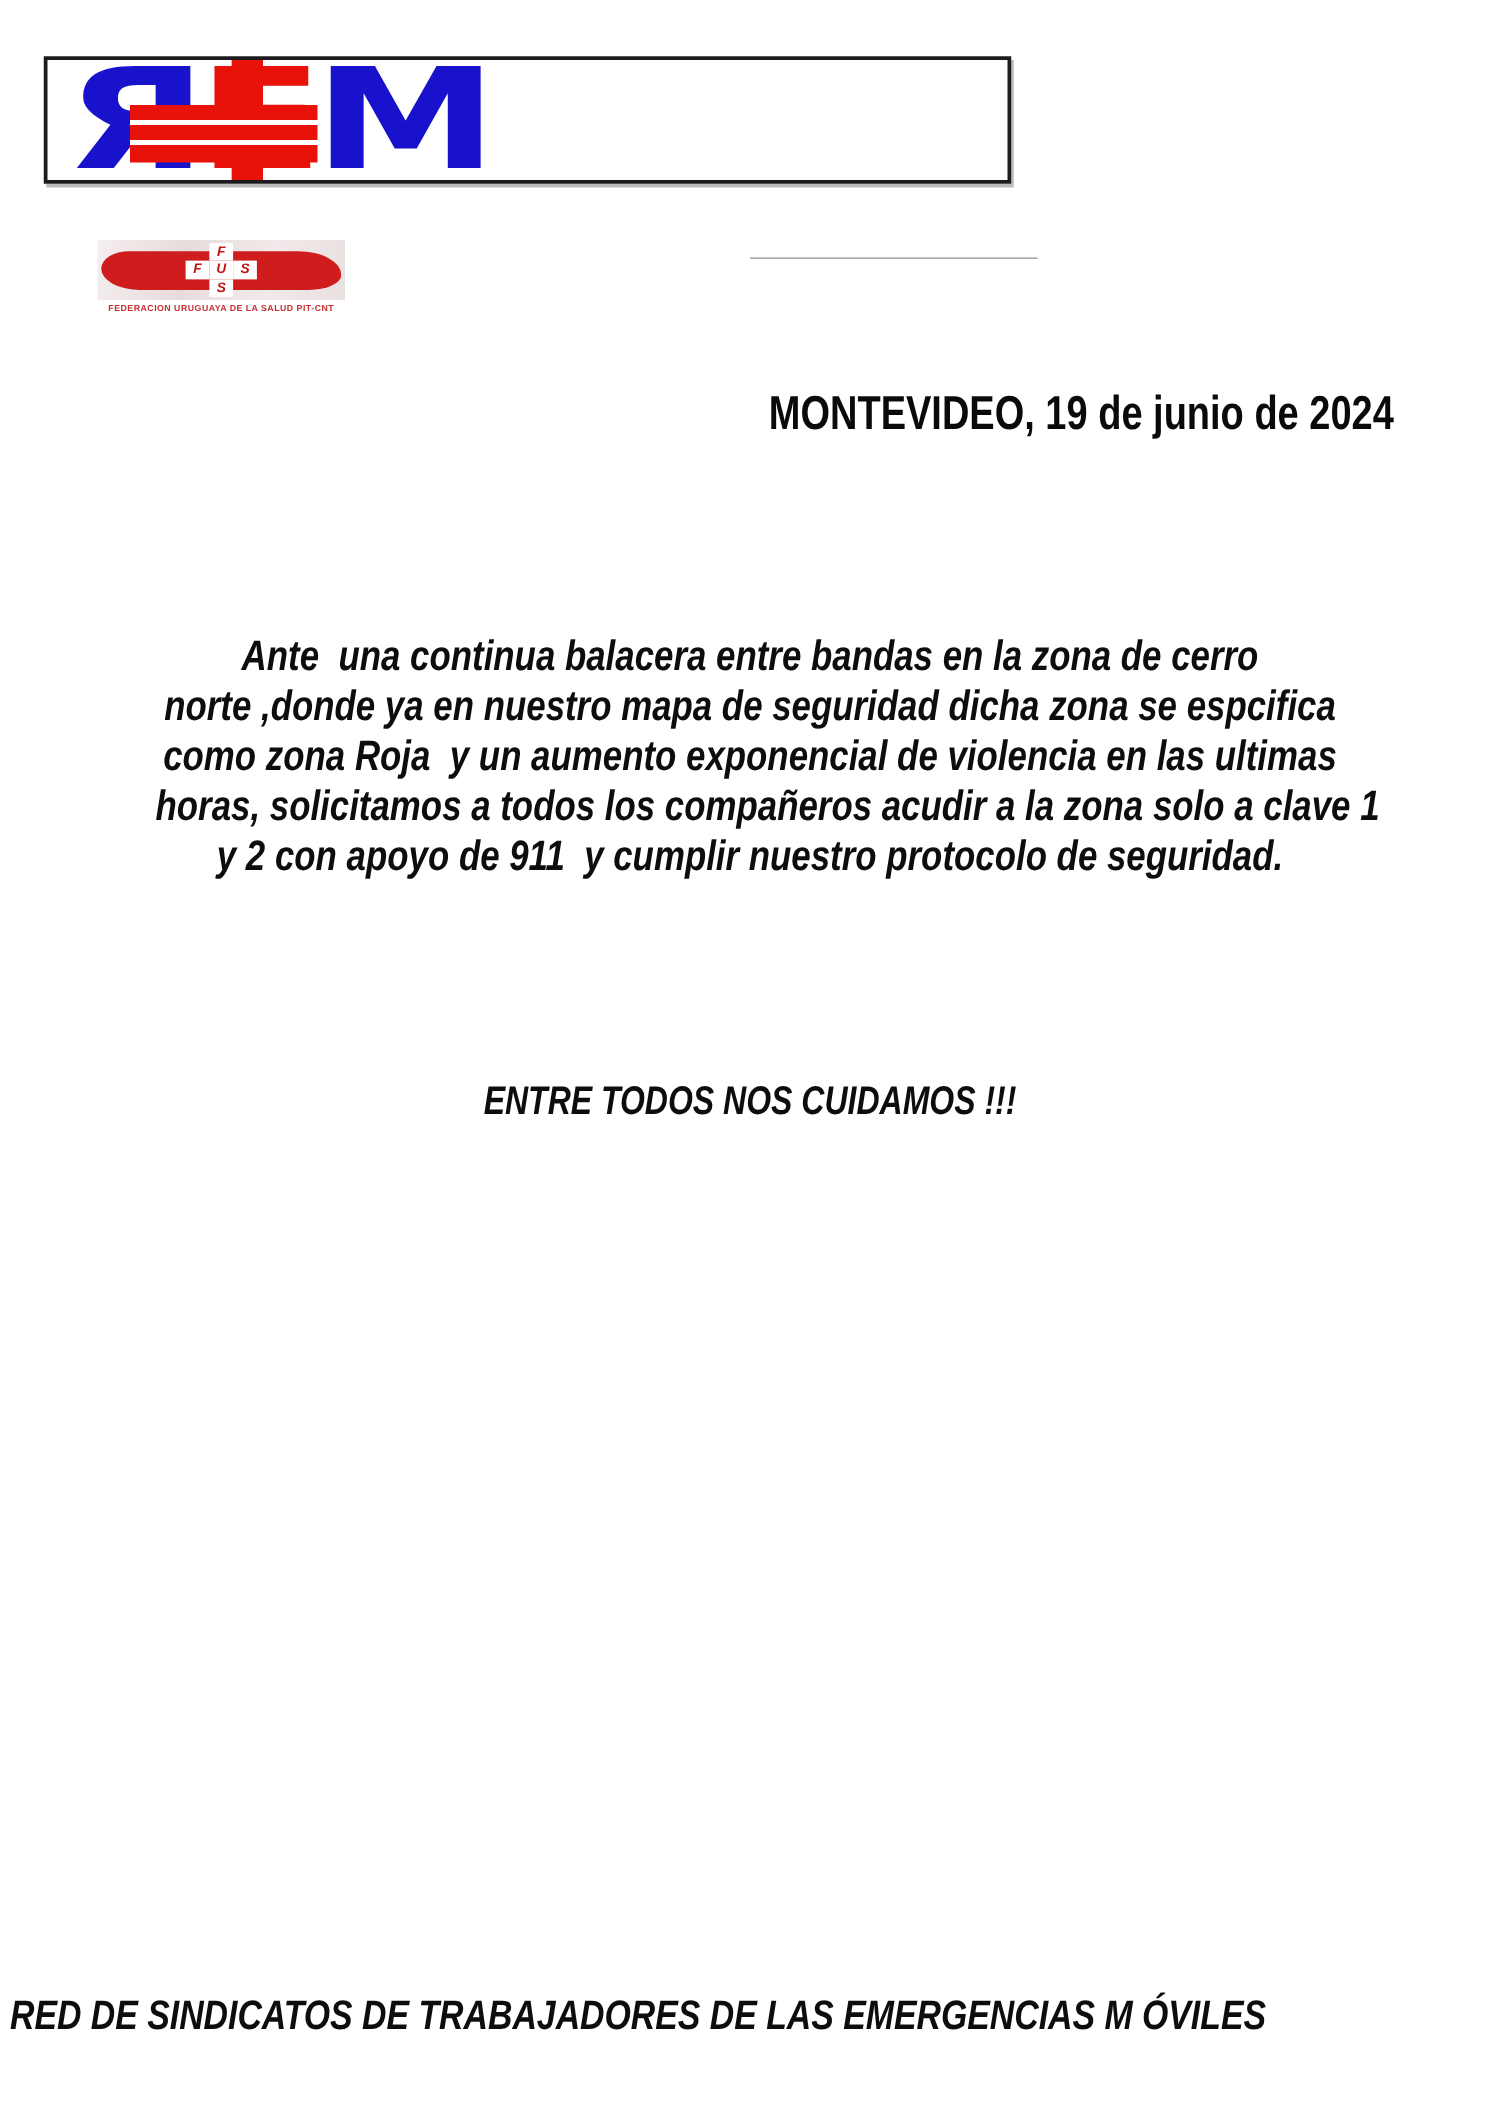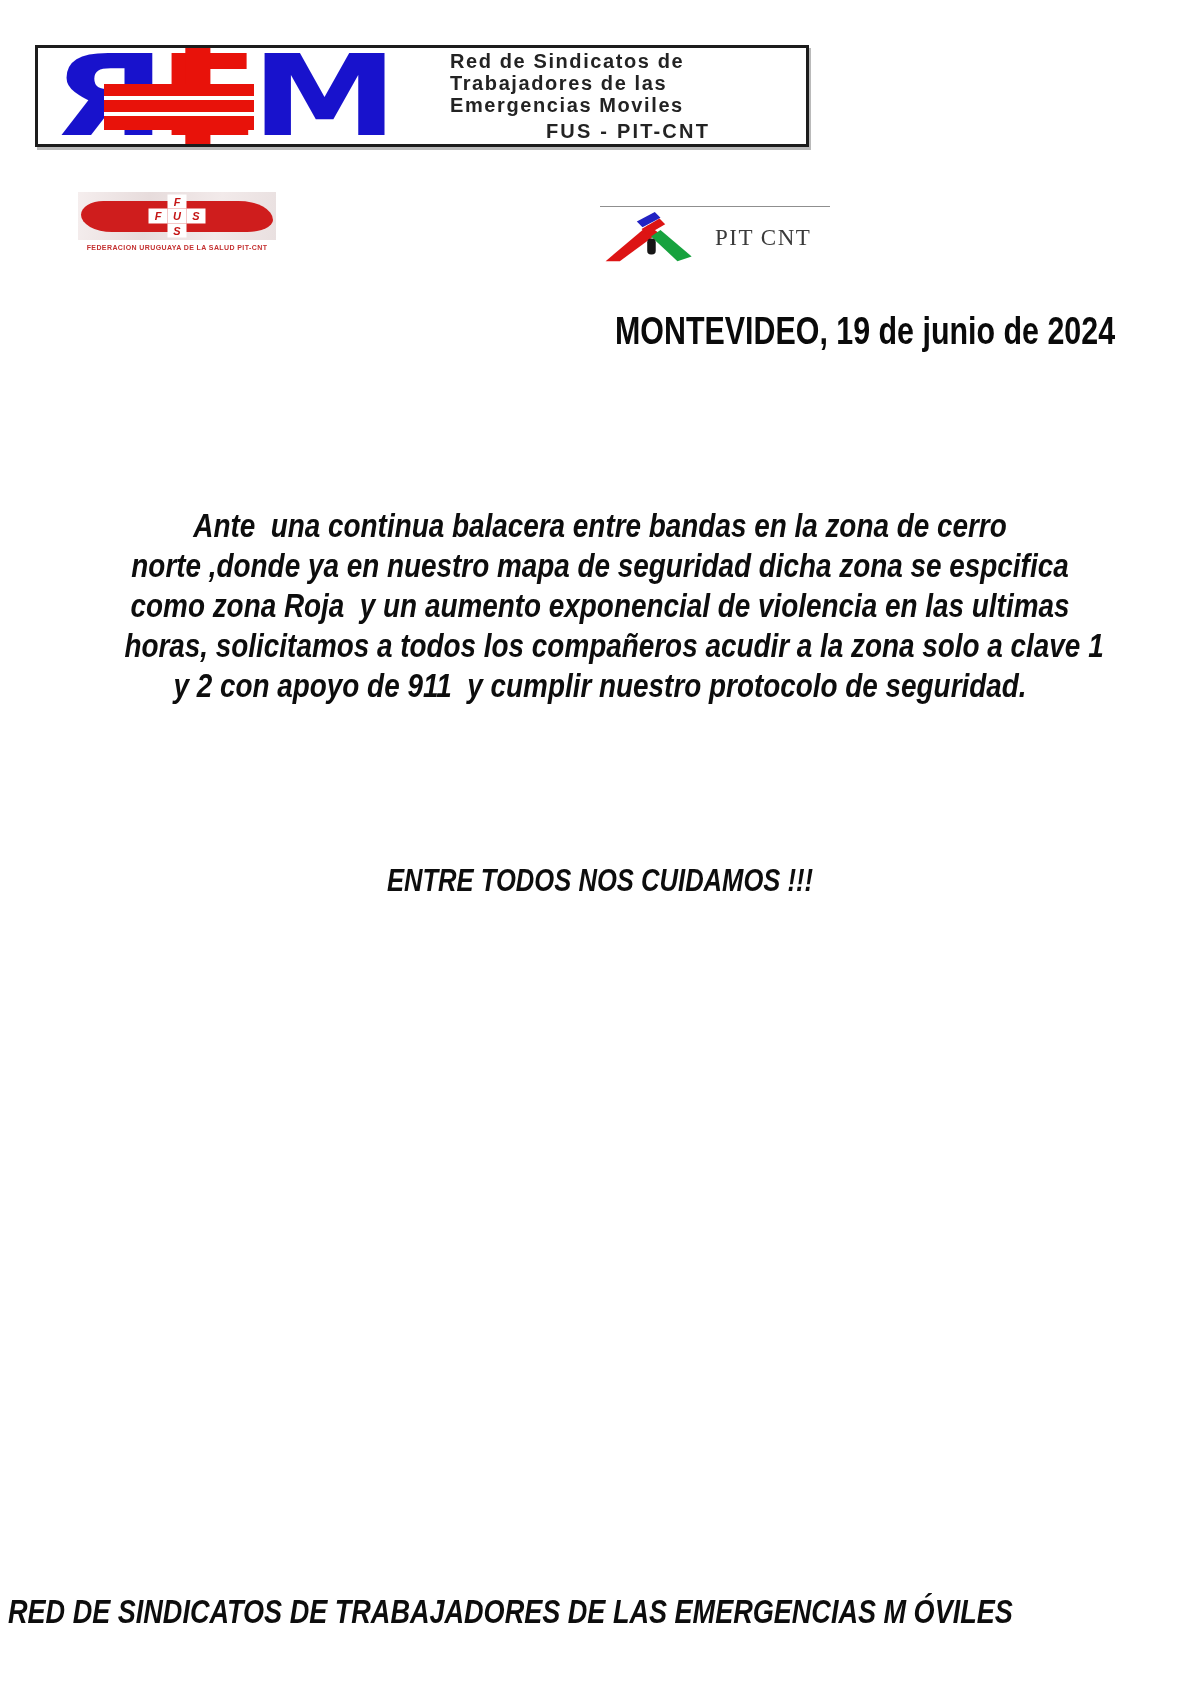--- a/index.html
+++ b/index.html
@@ -127,26 +127,20 @@
 
   <div class="header-box">
     <div class="rem-logo">
       <div class="rem-letters">
         <span class="rem-r">Я</span>
         <span class="rem-e">E</span>
         <span class="rem-m">M</span>
       </div>
       <div class="rem-bars"></div>
     </div>
-    <div class="org-text">
-      <div>Red de Sindicatos de</div>
-      <div>Trabajadores de las</div>
-      <div>Emergencias Moviles</div>
-      <div class="org-sub">FUS - PIT-CNT</div>
-    </div>
   </div>
 
   <div class="fus-logo">
     <div class="fus-band-wrap">
       <div class="fus-band"></div>
       <div class="fus-cross">
         <div class="fus-cell empty"></div>
         <div class="fus-cell">F</div>
         <div class="fus-cell empty"></div>
         <div class="fus-cell">F</div>
@@ -154,30 +148,20 @@
         <div class="fus-cell">S</div>
         <div class="fus-cell empty"></div>
         <div class="fus-cell">S</div>
         <div class="fus-cell empty"></div>
       </div>
     </div>
     <div class="fus-caption">FEDERACION URUGUAYA DE LA SALUD PIT-CNT</div>
   </div>
 
   <div class="pit-rule"></div>
-  <div class="pitcnt-logo">
-    <svg class="pit-figure" width="96" height="52" viewBox="0 0 100 55" xmlns="http://www.w3.org/2000/svg">
-      <polygon points="2,52 17,52 58,22 47,14" fill="#dd1414"></polygon>
-      <polygon points="50,26 60,19 93,47 78,52" fill="#17a23e"></polygon>
-      <polygon points="40,18 59,7 65,13 46,24" fill="#dd1414"></polygon>
-      <polygon points="35,10 54,0 60,6 41,16" fill="#2222c2"></polygon>
-      <rect x="46" y="28" width="9" height="17" rx="4" fill="#161616"></rect>
-    </svg>
-    <span class="pit-label">PIT CNT</span>
-  </div>
 
   <div class="date-line">MONTEVIDEO, 19 de junio de 2024</div>
 
   <div class="body-text">
     <div class="body-line">Ante  una continua balacera entre bandas en la zona de cerro</div>
     <div class="body-line">norte ,donde ya en nuestro mapa de seguridad dicha zona se espcifica</div>
     <div class="body-line">como zona Roja  y un aumento exponencial de violencia en las ultimas</div>
     <div class="body-line">horas, solicitamos a todos los compañeros acudir a la zona solo a clave 1</div>
     <div class="body-line">y 2 con apoyo de 911  y cumplir nuestro protocolo de seguridad.</div>
   </div>

